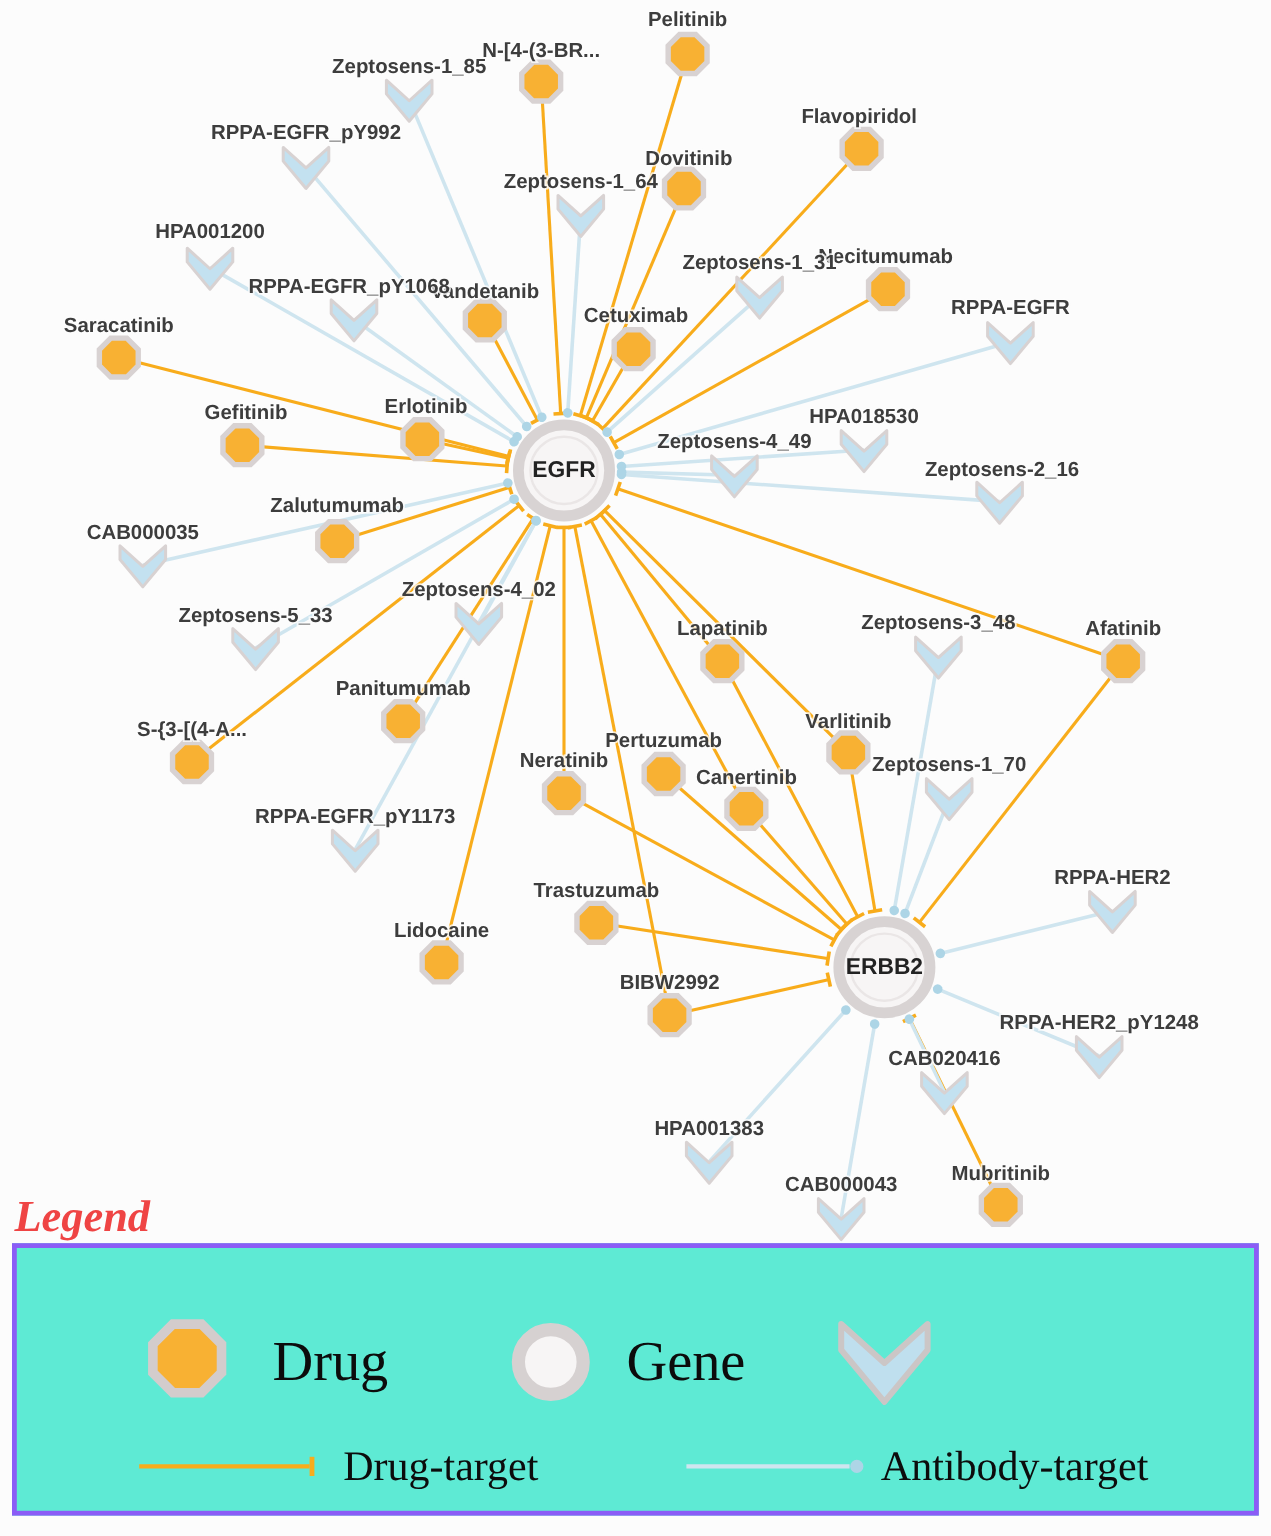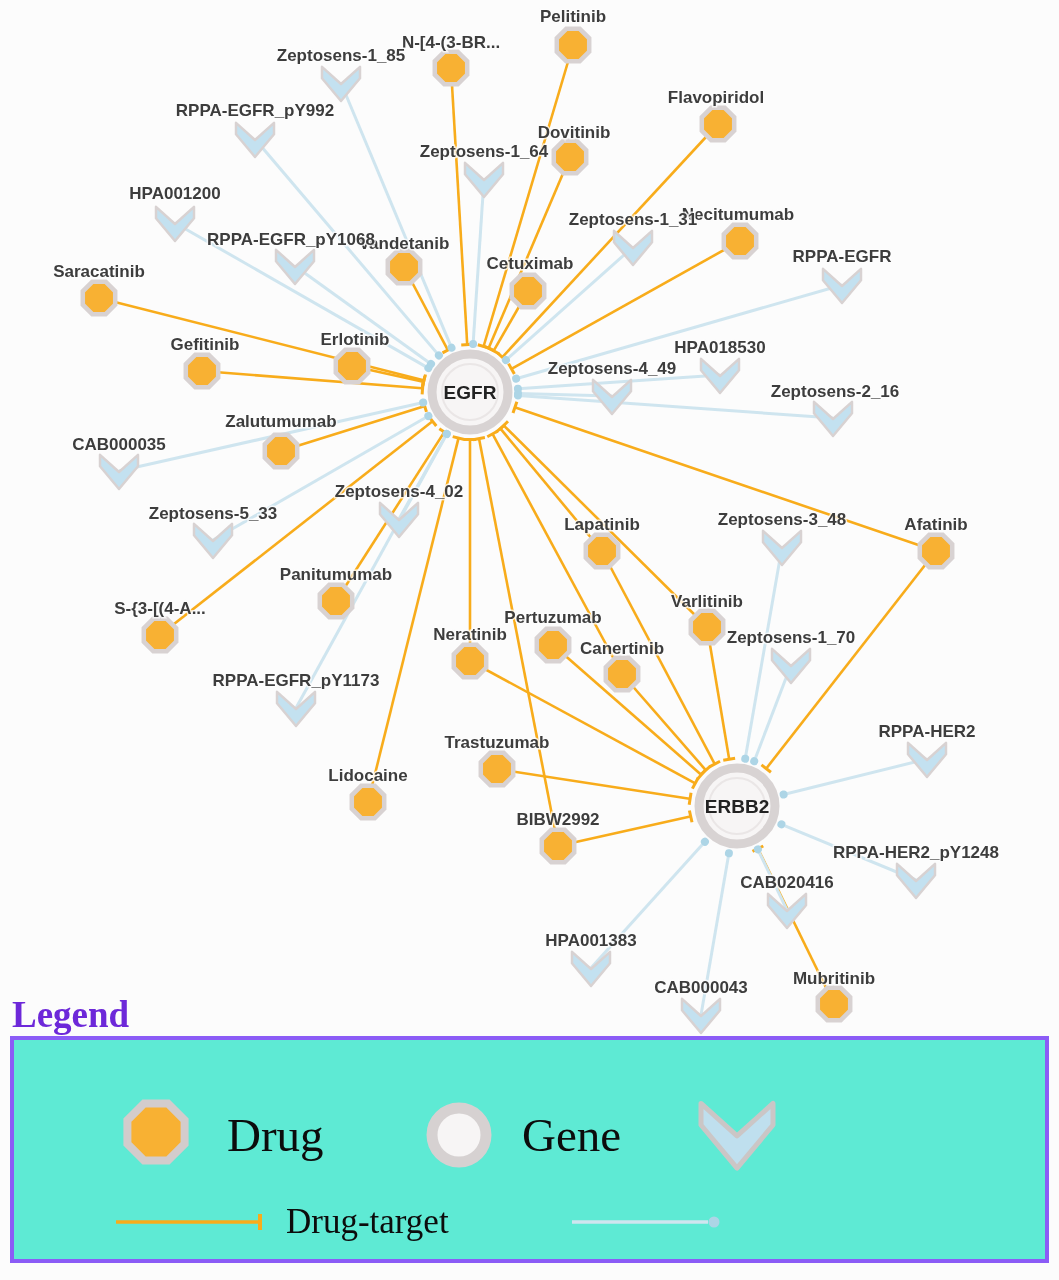--- a/index.html
+++ b/index.html
@@ -4,21 +4,21 @@
 <style>
   html,body{margin:0;padding:0;background:#ffffff;}
   body{font-family:"Liberation Sans",sans-serif;}
   .stage{position:relative;width:1059px;height:1280px;background:#fcfcfc;overflow:hidden;}
   #net{position:absolute;left:0;top:0;}
   .net-label{font-family:"Liberation Sans",sans-serif;font-weight:bold;font-size:17px;
              fill:#3d3d3d;text-anchor:middle;paint-order:stroke;stroke:rgba(252,252,252,.78);stroke-width:3px;}
   .gene-label{font-family:"Liberation Sans",sans-serif;font-weight:bold;font-size:19px;
               fill:#222;text-anchor:middle;}
   .legend-title{position:absolute;left:12px;top:993px;font-family:"Liberation Serif",serif;
-                font-weight:bold;font-size:37px;color:#6d28d9;}
+                font-weight:bold;font-size:37px;color:#ef4444;font-style:italic;}
   .legend-box{position:absolute;left:10px;top:1036px;width:1031px;height:219px;
               border:4px solid #8b5cf6;background:#5eead4;}
   .legend-box .abs{position:absolute;}
   .legend-node-label{position:absolute;transform:translateY(-50%);font-family:"Liberation Serif",serif;
                      font-size:47px;color:#0c0c0c;white-space:nowrap;}
   .legend-edge-label{position:absolute;transform:translateY(-50%);font-family:"Liberation Serif",serif;
                      font-size:35px;color:#0c0c0c;white-space:nowrap;}
 </style>
 </head>
 <body>
@@ -204,14 +204,15 @@
     <svg class="abs" style="left:98px;top:171px;" width="170" height="22">
       <line x1="4" y1="11" x2="146" y2="11" stroke="#F8AC1B" stroke-width="3.5"></line>
       <rect x="146" y="3" width="4" height="16" fill="#F8AC1B"></rect>
     </svg>
     <span class="legend-edge-label" style="left:272px;top:182px;text-align:center;">Drug-target</span>
 
     <svg class="abs" style="left:554px;top:171px;" width="170" height="22">
       <line x1="4" y1="11" x2="140" y2="11" stroke="#CFE5EF" stroke-width="3.5"></line>
       <circle cx="146" cy="11" r="5.5" fill="#ADD5E6"></circle>
     </svg>
+    <span class="legend-edge-label" style="left:720px;top:182px;">Antibody-target</span>
   </div>
 </div>
 
 </body></html>

